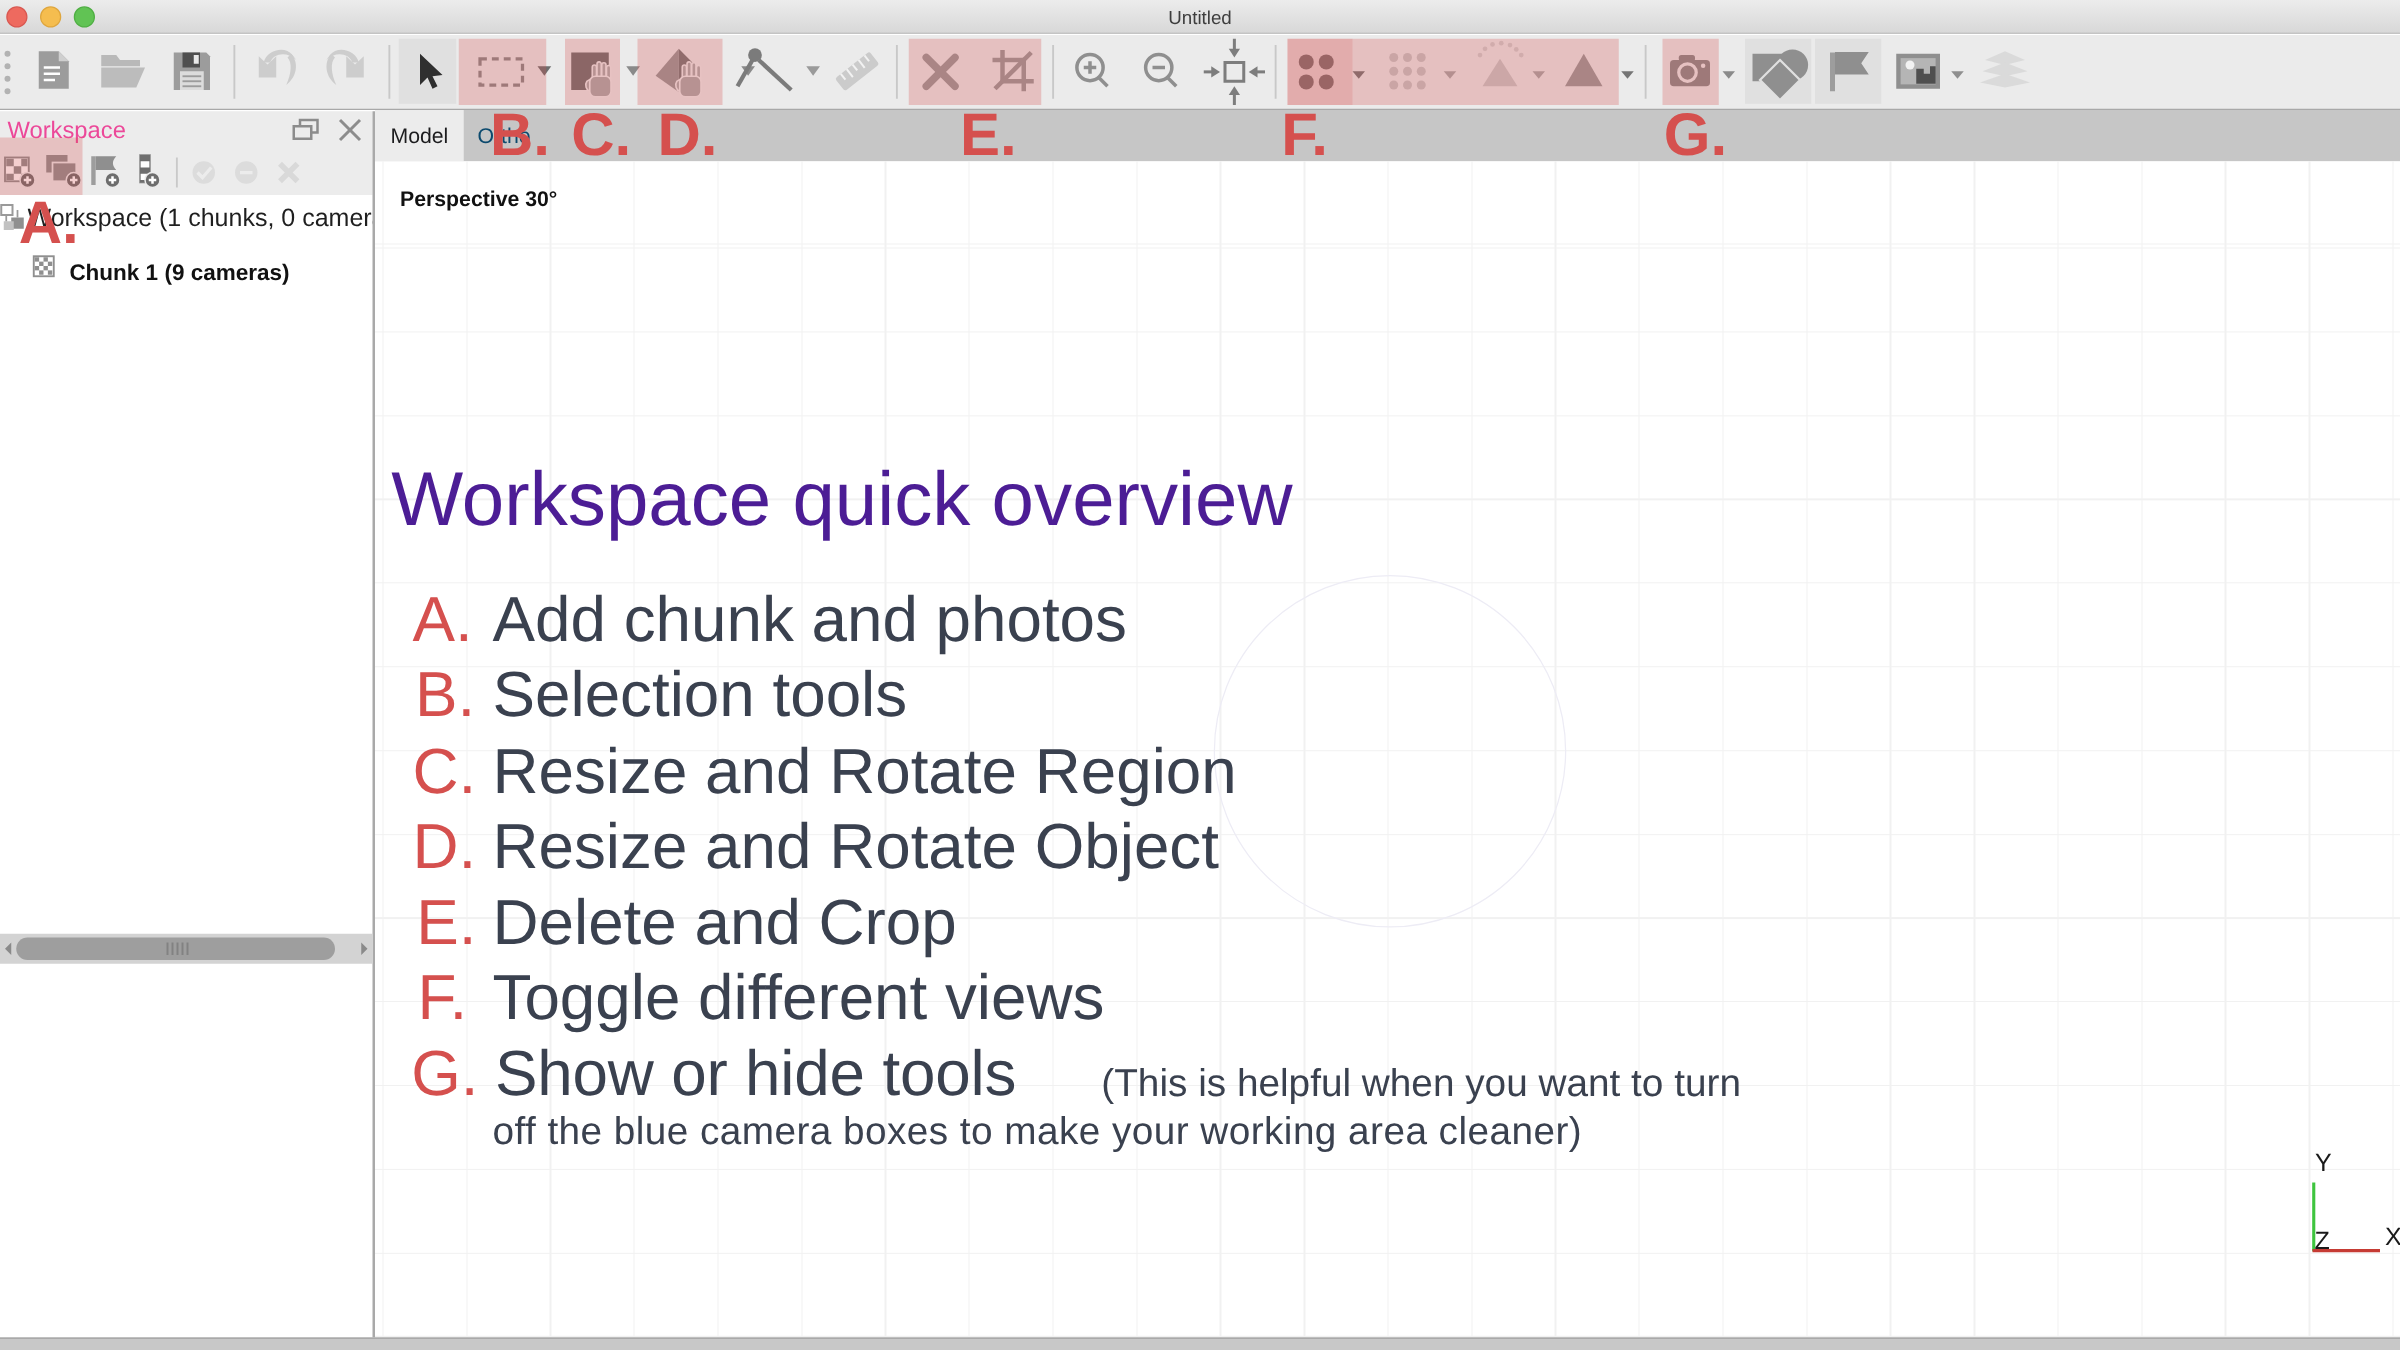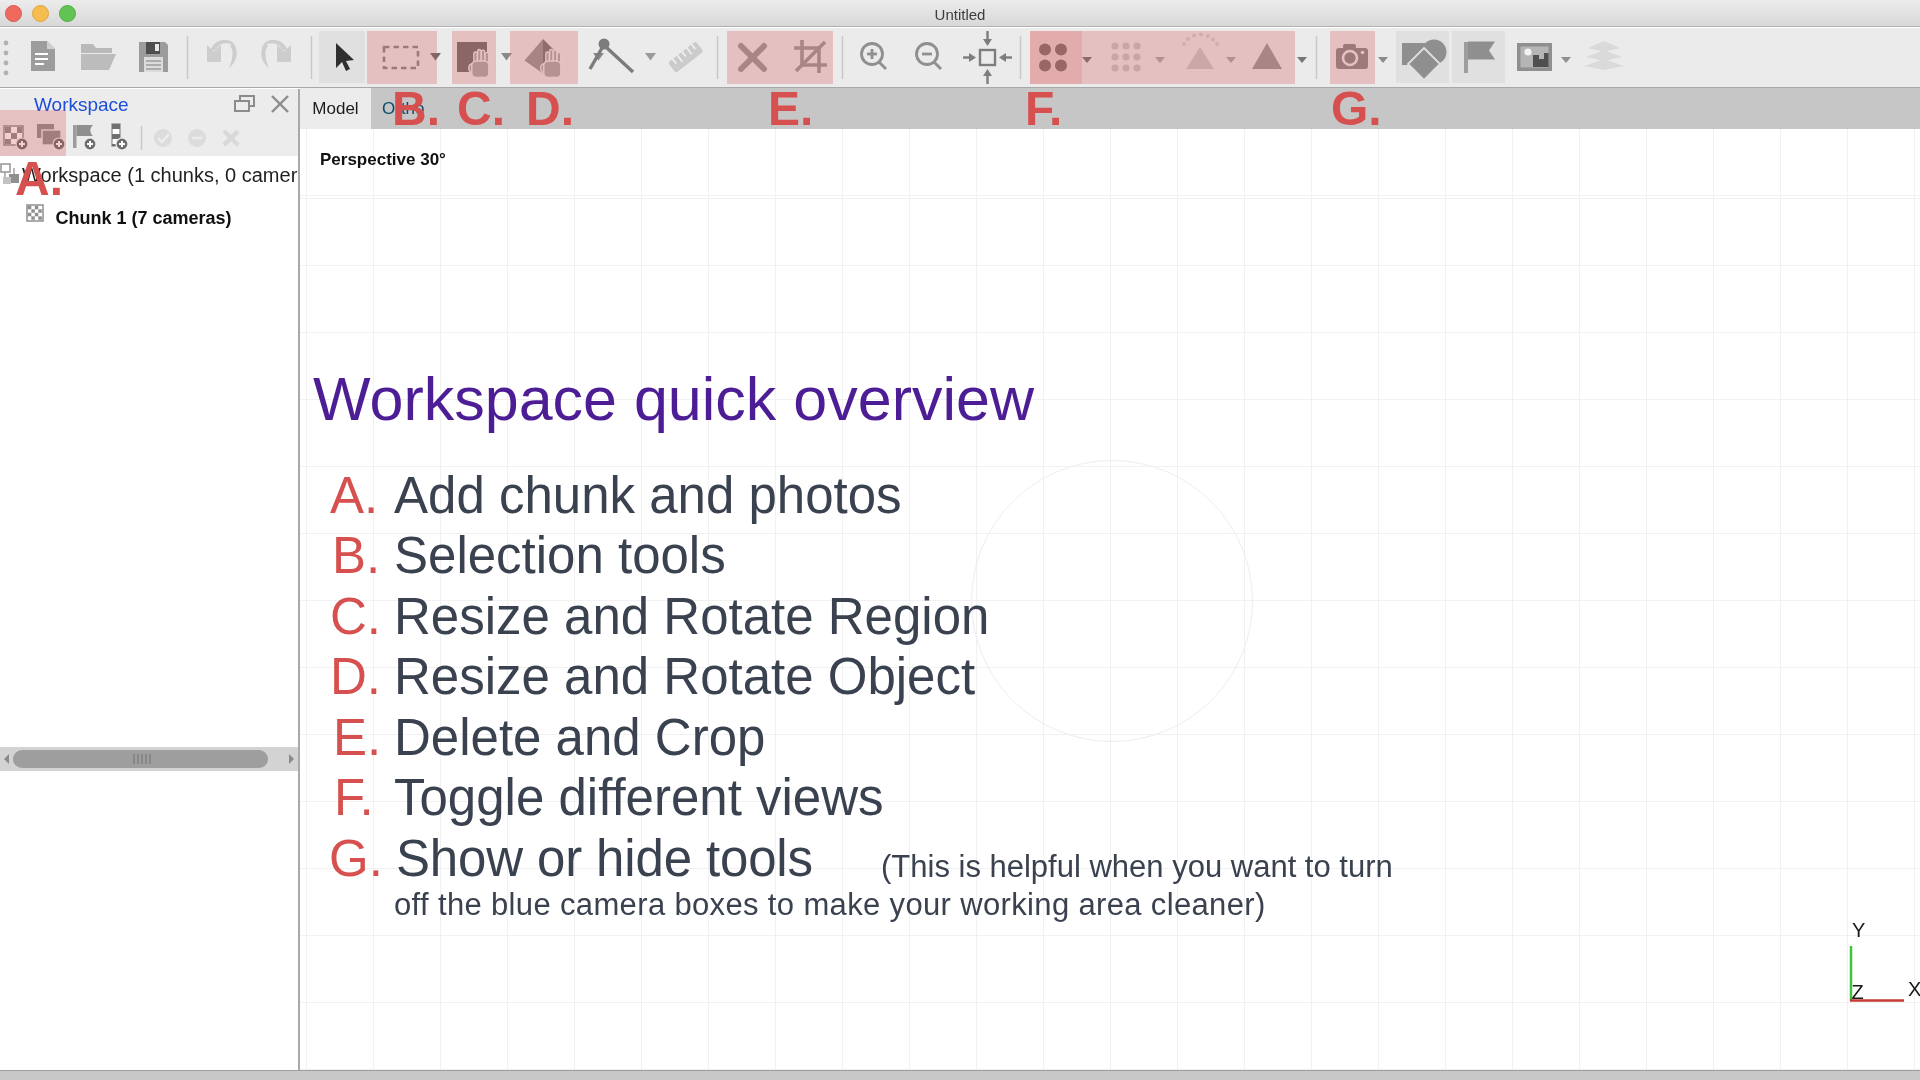--- a/index.html
+++ b/index.html
@@ -13,21 +13,21 @@
   #untitled { left:0; top:6px; width:1920px; text-align:center; font-size:15px; color:#3e3e3e; }
   
   #toolbar { left:0; top:28px; width:1920px; height:60px; background:#ebebeb; border-bottom:1px solid #a8a8a8; }
   
   .pink { background:rgba(214,79,77,0.27); z-index:30; }
   .pink2 { background:rgba(214,79,77,0.17); z-index:31; }
   
   .rl { color:#d5504e; font-weight:bold; font-size:48px; line-height:1; z-index:40; }
   
   #panelhead { left:0; top:89px; width:298px; height:67px; background:#ececec; }
-  #paneltitle { left:6px; top:94px; font-size:19px; color:#1d4ed8;margin-left:28px; }
+  #paneltitle { left:6px; top:94px; font-size:19px; color:#ec4899; }
   #tree { left:0; top:156px; width:298px; height:914px; background:#fff; overflow:hidden; }
   #divider { left:298px; top:89px; width:2px; height:981px; background:#a9a9a9; }
   
   #tabbar { left:300px; top:88px; width:1620px; height:41px; background:#c6c6c6;padding-left:23px; }
   #modeltab { left:0px; top:0px; width:71px; height:41px; background:#ececec; color:#1c1c1e; font-size:17px; text-align:center; line-height:41px; }
   #orthotab { left:82px; top:0px; font-size:17px; color:#0c4a6e; line-height:41px; }
   
   #canvas { left:300px; top:129px; width:1620px; height:941px; background-color:#fff;
     background-image:
       repeating-linear-gradient(to right, #f1f1f1 0 1px, transparent 1px 67px),
@@ -389,21 +389,21 @@
   <div class="abs li" style="left:394px;top:711.5px;">Delete and Crop</div>
   <div class="abs li" style="left:334px;top:772px;"><span class="ll">F.</span></div>
   <div class="abs li" style="left:394px;top:772px;">Toggle different views</div>
   <div class="abs li" style="left:329px;top:832.5px;"><span class="ll">G.</span></div>
   <div class="abs li" style="left:396px;top:832.5px;letter-spacing:-0.15px;">Show or hide tools</div>
   <div class="abs note" style="left:881px;top:850.5px;">(This is helpful when you want to turn</div>
   <div class="abs note" style="left:394px;top:888.5px;letter-spacing:0.35px;">off the blue camera boxes to make your working area cleaner)</div>
   <div class="abs" id="bigtitle">Workspace quick overview</div>
 
   <div class="abs" style="left:22px;top:163.5px;width:276px;overflow:hidden;font-size:20px;color:#1f1f1f;z-index:2;white-space:nowrap;">Workspace (1 chunks, 0 cameras)</div>
-  <div class="abs" style="left:55.5px;top:207.5px;font-size:18px;font-weight:bold;color:#111;z-index:2;white-space:nowrap;">Chunk 1 (7 cameras)</div>
+  <div class="abs" style="left:55.5px;top:207.5px;font-size:18px;font-weight:bold;color:#111;z-index:2;white-space:nowrap;">Chunk 1 (9 cameras)</div>
 
   <div class="abs rl" style="left:15px;top:155px;">A.</div>
   <div class="abs rl" style="left:392px;top:84.5px;">B.</div>
   <div class="abs rl" style="left:457px;top:84.5px;">C.</div>
   <div class="abs rl" style="left:526px;top:84.5px;">D.</div>
   <div class="abs rl" style="left:768px;top:84.5px;">E.</div>
   <div class="abs rl" style="left:1025px;top:84.5px;">F.</div>
   <div class="abs rl" style="left:1331px;top:84.5px;">G.</div>
 
   <div class="abs pink" style="left:367px;top:31px;width:70px;height:53px;"></div>

